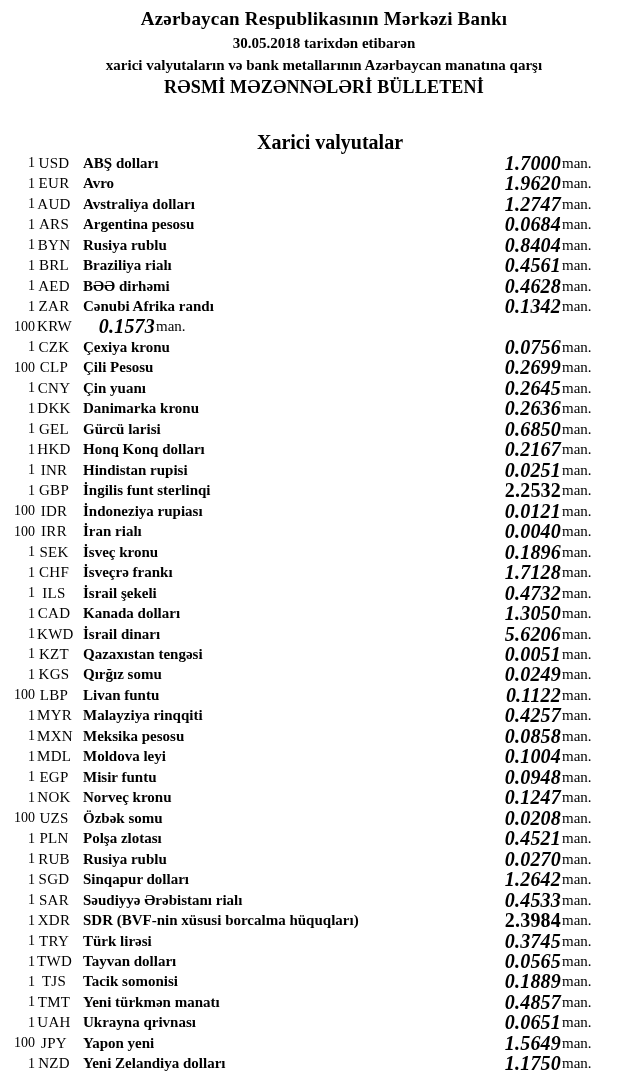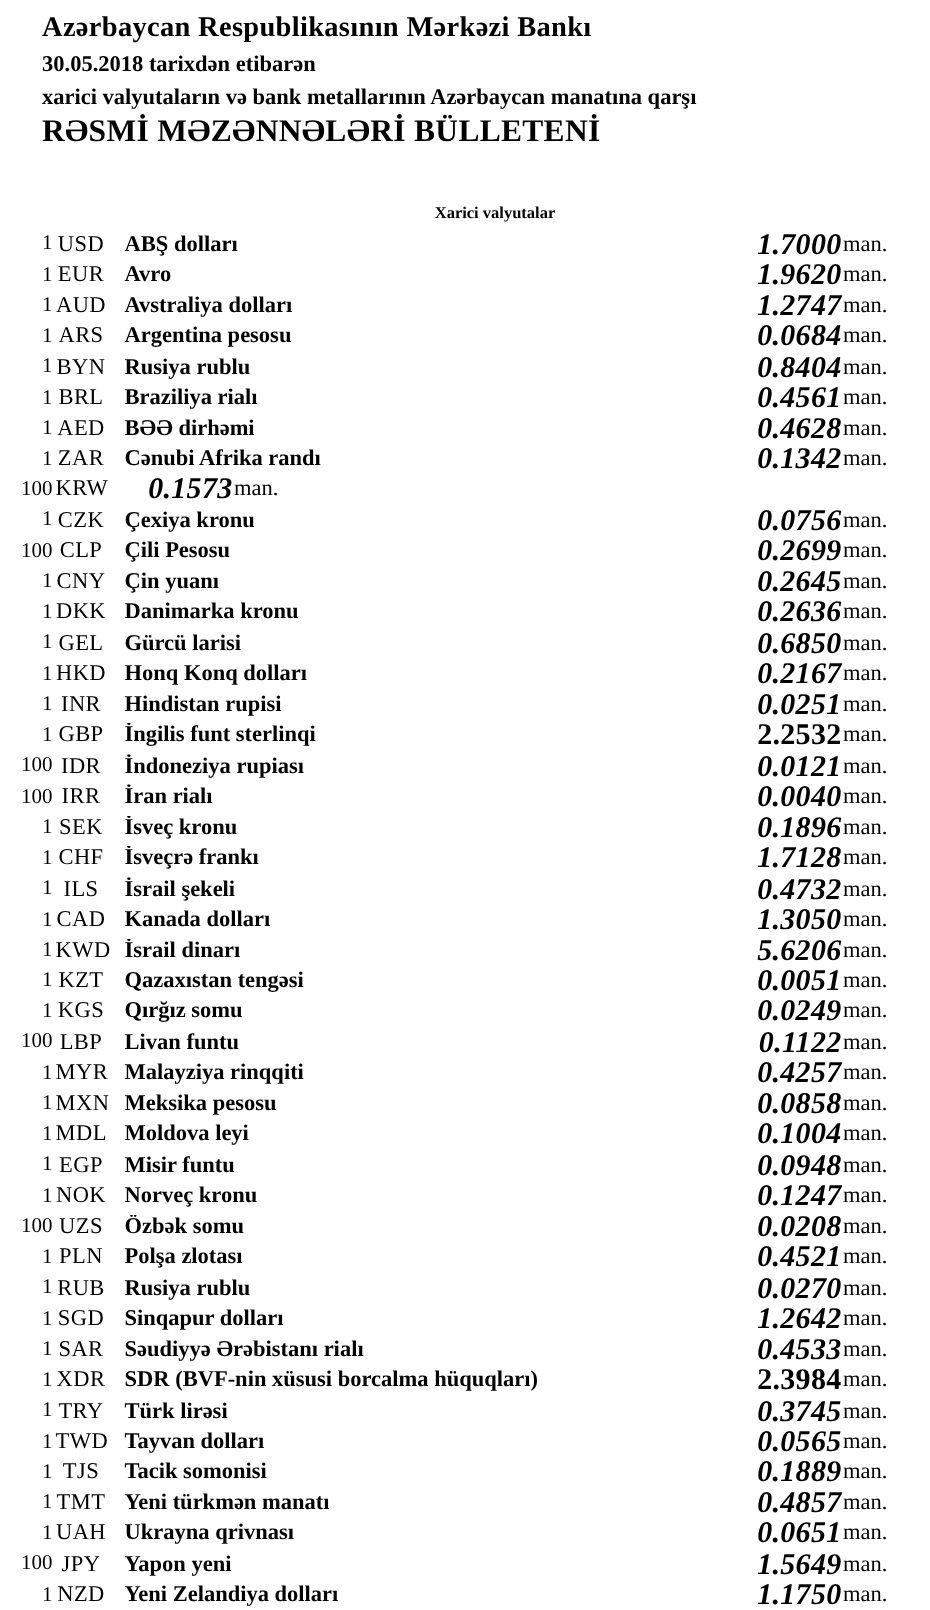--- a/index.html
+++ b/index.html
@@ -9,49 +9,50 @@
   }
   body {
     width: 620px;
     height: 1073px;
     overflow: hidden;
     color: #000000;
     font-family: "Liberation Serif", serif;
     -webkit-font-smoothing: antialiased;
   }
   .header {
+    text-align: center;
     padding-top: 5px;
     padding-left: 28px; 
   }
   .bank-name {
     font-size: 19px;
     font-weight: bold;
     line-height: 27px;
     letter-spacing: 0.2px;
   }
   .date-line {
     font-size: 15px;
     font-weight: bold;
     line-height: 22px;
   }
   .subject-line {
     font-size: 15px;
     font-weight: bold;
     line-height: 22px;
   }
   .bulletin-title {
-    font-size: 21px;
+    font-size: 18px;
     font-weight: bold;
     line-height: 22px;
     letter-spacing: 0.2px;
   }
   .section-title {
     text-align: center;
     padding-left: 40px;
-    font-size: 11px;
+    font-size: 20px;
     font-weight: bold;
     line-height: 22px;
     margin-top: 33px;
   }
   .rates-table {
     margin-top: 0;
   }
   .row {
     display: flex;
     align-items: center;

